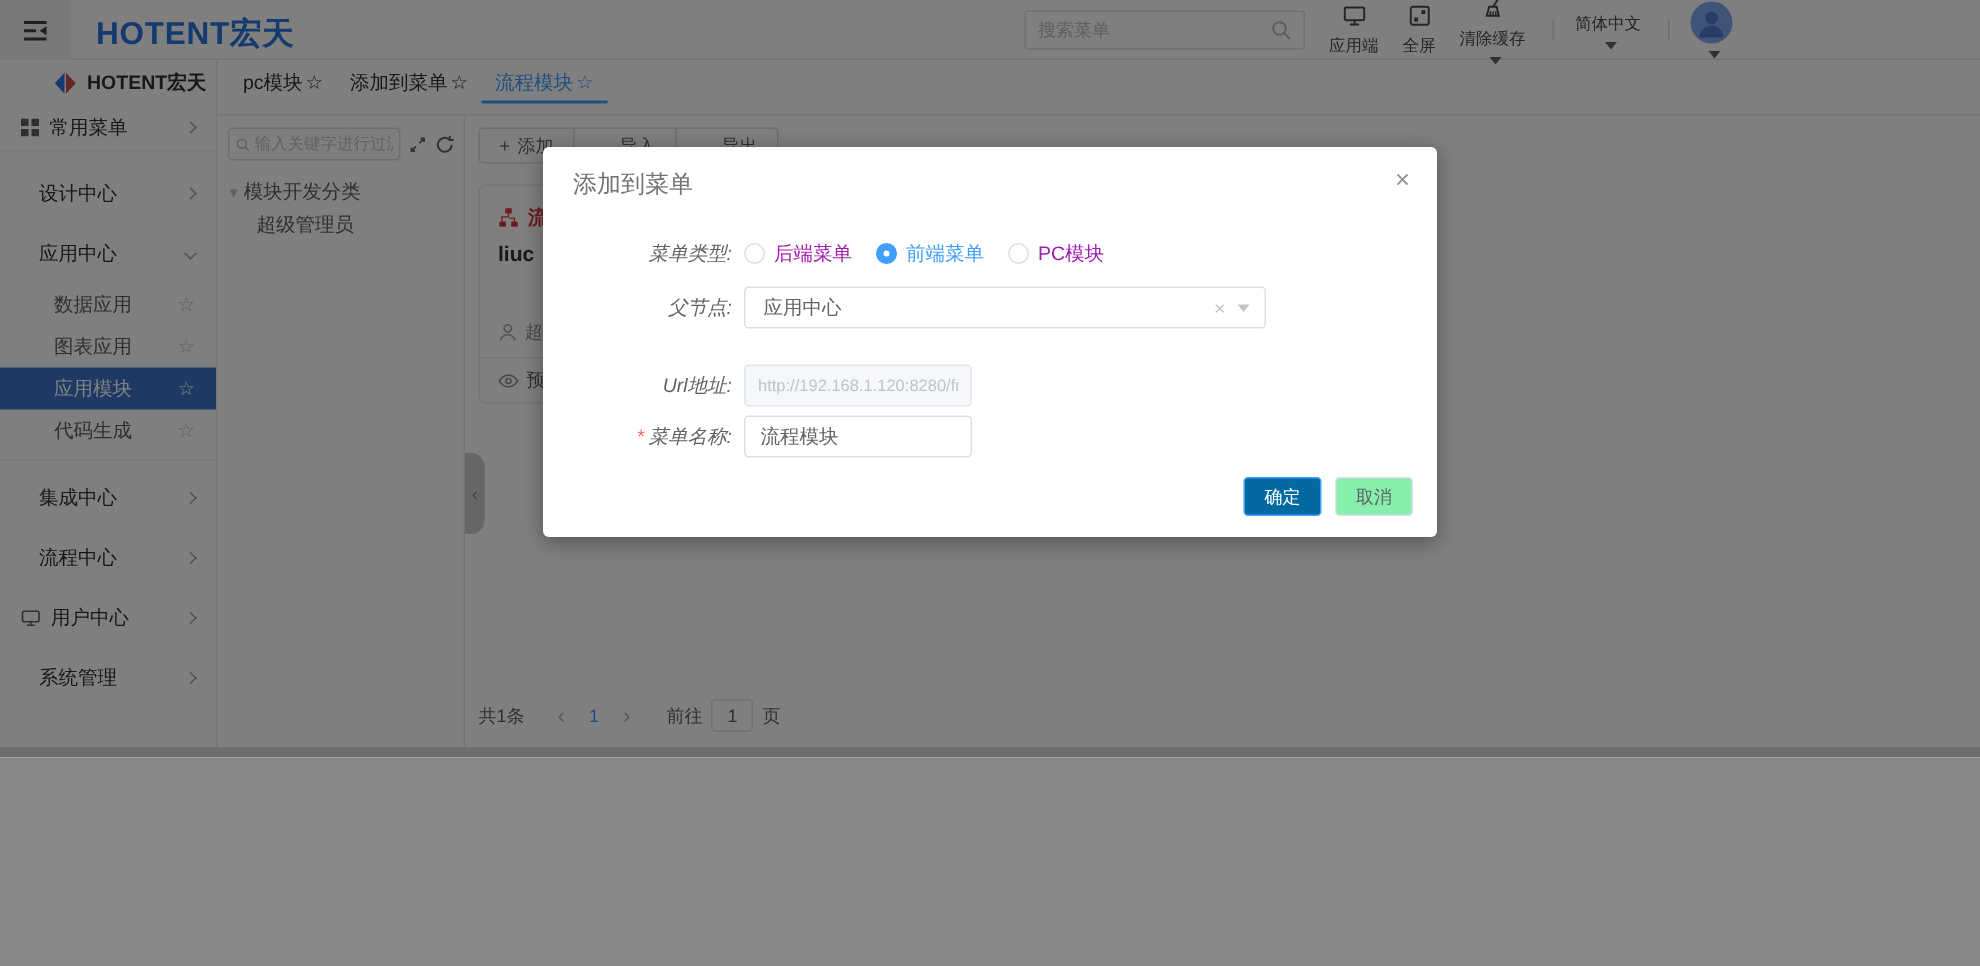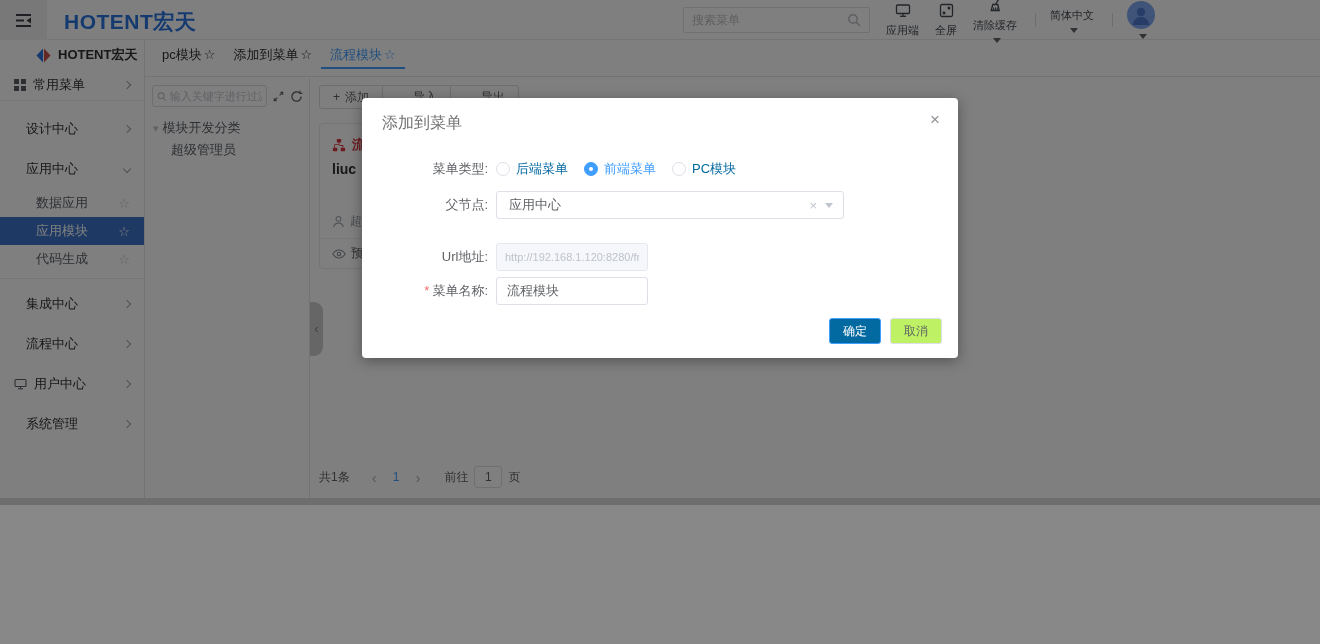--- a/index.html
+++ b/index.html
@@ -78,38 +78,38 @@
   .bottom-strip { position:absolute; left:0; right:0; bottom:0; height:7px; background:#dcdcdc; }
 
   
   .overlay { position:absolute; inset:0; background:rgba(0,0,0,.5); z-index:40; }
   .modal { position:absolute; left:362px; top:98px; width:596px; height:260px; background:#fff; border-radius:4px; box-shadow:0 3px 14px rgba(0,0,0,.35); z-index:50; }
   .modal-header { padding:15px 20px 7px 20px; }
   .modal-title { font-size:16px; color:#737373; }
   .modal-close { position:absolute; right:18px; top:12px; font-size:17px; color:#909399; cursor:pointer; background:none; border:none; }
   .modal-body { padding-top:18px; }
   .form-row { display:flex; align-items:center; }
-  .form-label { width:134px; text-align:right; padding-right:8px; font-size:13px; color:#606266; flex-shrink:0; line-height:28px; }
+  .form-label { width:134px; text-align:right; padding-right:8px; font-size:13px; color:#606266; flex-shrink:0; line-height:28px;font-style:italic; }
   .req { color:#F56C6C; margin-right:3px; }
   .row-type { margin-bottom:12px; height:20px; }
   .row-parent { margin-bottom:24px; }
   .row-url { margin-bottom:6px; }
   .radio-group { display:flex; align-items:center; gap:16px; }
-  .radio-item { display:flex; align-items:center; gap:6px; font-size:13px; color:#0369a1; cursor:pointer; }
+  .radio-item { display:flex; align-items:center; gap:6px; font-size:13px; color:#a21caf; cursor:pointer; }
   .radio { width:14px; height:14px; border-radius:50%; border:1px solid #dcdfe6; background:#fff; position:relative; flex-shrink:0; }
   .radio.checked { border-color:#409EFF; background:#409EFF; }
   .radio.checked::after { content:""; position:absolute; left:4px; top:4px; width:4px; height:4px; border-radius:50%; background:#fff; }
   .radio-item.checked-label { color:#409EFF; }
   .select { width:348px; height:28px; border:1px solid #dcdfe6; border-radius:3px; display:flex; align-items:center; padding:0 30px 0 12px; position:relative; font-size:13px; color:#606266; cursor:pointer; }
   .select .clear { position:absolute; right:26px; color:#c0c4cc; font-size:13px; }
   .select .sel-caret { position:absolute; right:10px; width:0; height:0; border-left:4px solid transparent; border-right:4px solid transparent; border-top:5px solid #c0c4cc; }
   .input { width:152px; height:28px; border:1px solid #dcdfe6; border-radius:3px; padding:0 10px; font-size:13px; color:#606266; outline:none; }
   .input.disabled { background:#f5f7fa; border-color:#e4e7ed; color:#bfc3cb; font-size:11px; padding:0 8px; }
   .modal-footer { position:absolute; right:16px; bottom:14px; display:flex; gap:9px; }
-  .btn { height:26px; padding:0 13px; font-size:12px; border-radius:3px; cursor:pointer; border:1px solid #dcdfe6; background:#bef264; color:#606266; }
+  .btn { height:26px; padding:0 13px; font-size:12px; border-radius:3px; cursor:pointer; border:1px solid #dcdfe6; background:#86efac; color:#606266; }
   .btn.primary { background:#0369a1; border-color:#409EFF; color:#fff; }
 </style>
 </head>
 <body>
 
 <div class="app">
 
   <header class="topbar">
     <div class="hamburger">
       <svg width="17" height="15" viewBox="0 0 17 15">
@@ -201,20 +201,24 @@
       <span class="lbl">设计中心</span>
       <i class="chev right"></i>
     </div>
     <div class="side-item tall noicon">
       <span class="lbl">应用中心</span>
       <i class="chev down"></i>
     </div>
 
     <div class="sub-item">
       <span class="lbl">数据应用</span>
+      <span class="star">☆</span>
+    </div>
+    <div class="sub-item">
+      <span class="lbl">图表应用</span>
       <span class="star">☆</span>
     </div>
     <div class="sub-item active">
       <span class="lbl">应用模块</span>
       <span class="star">☆</span>
     </div>
     <div class="sub-item">
       <span class="lbl">代码生成</span>
       <span class="star">☆</span>
     </div>

